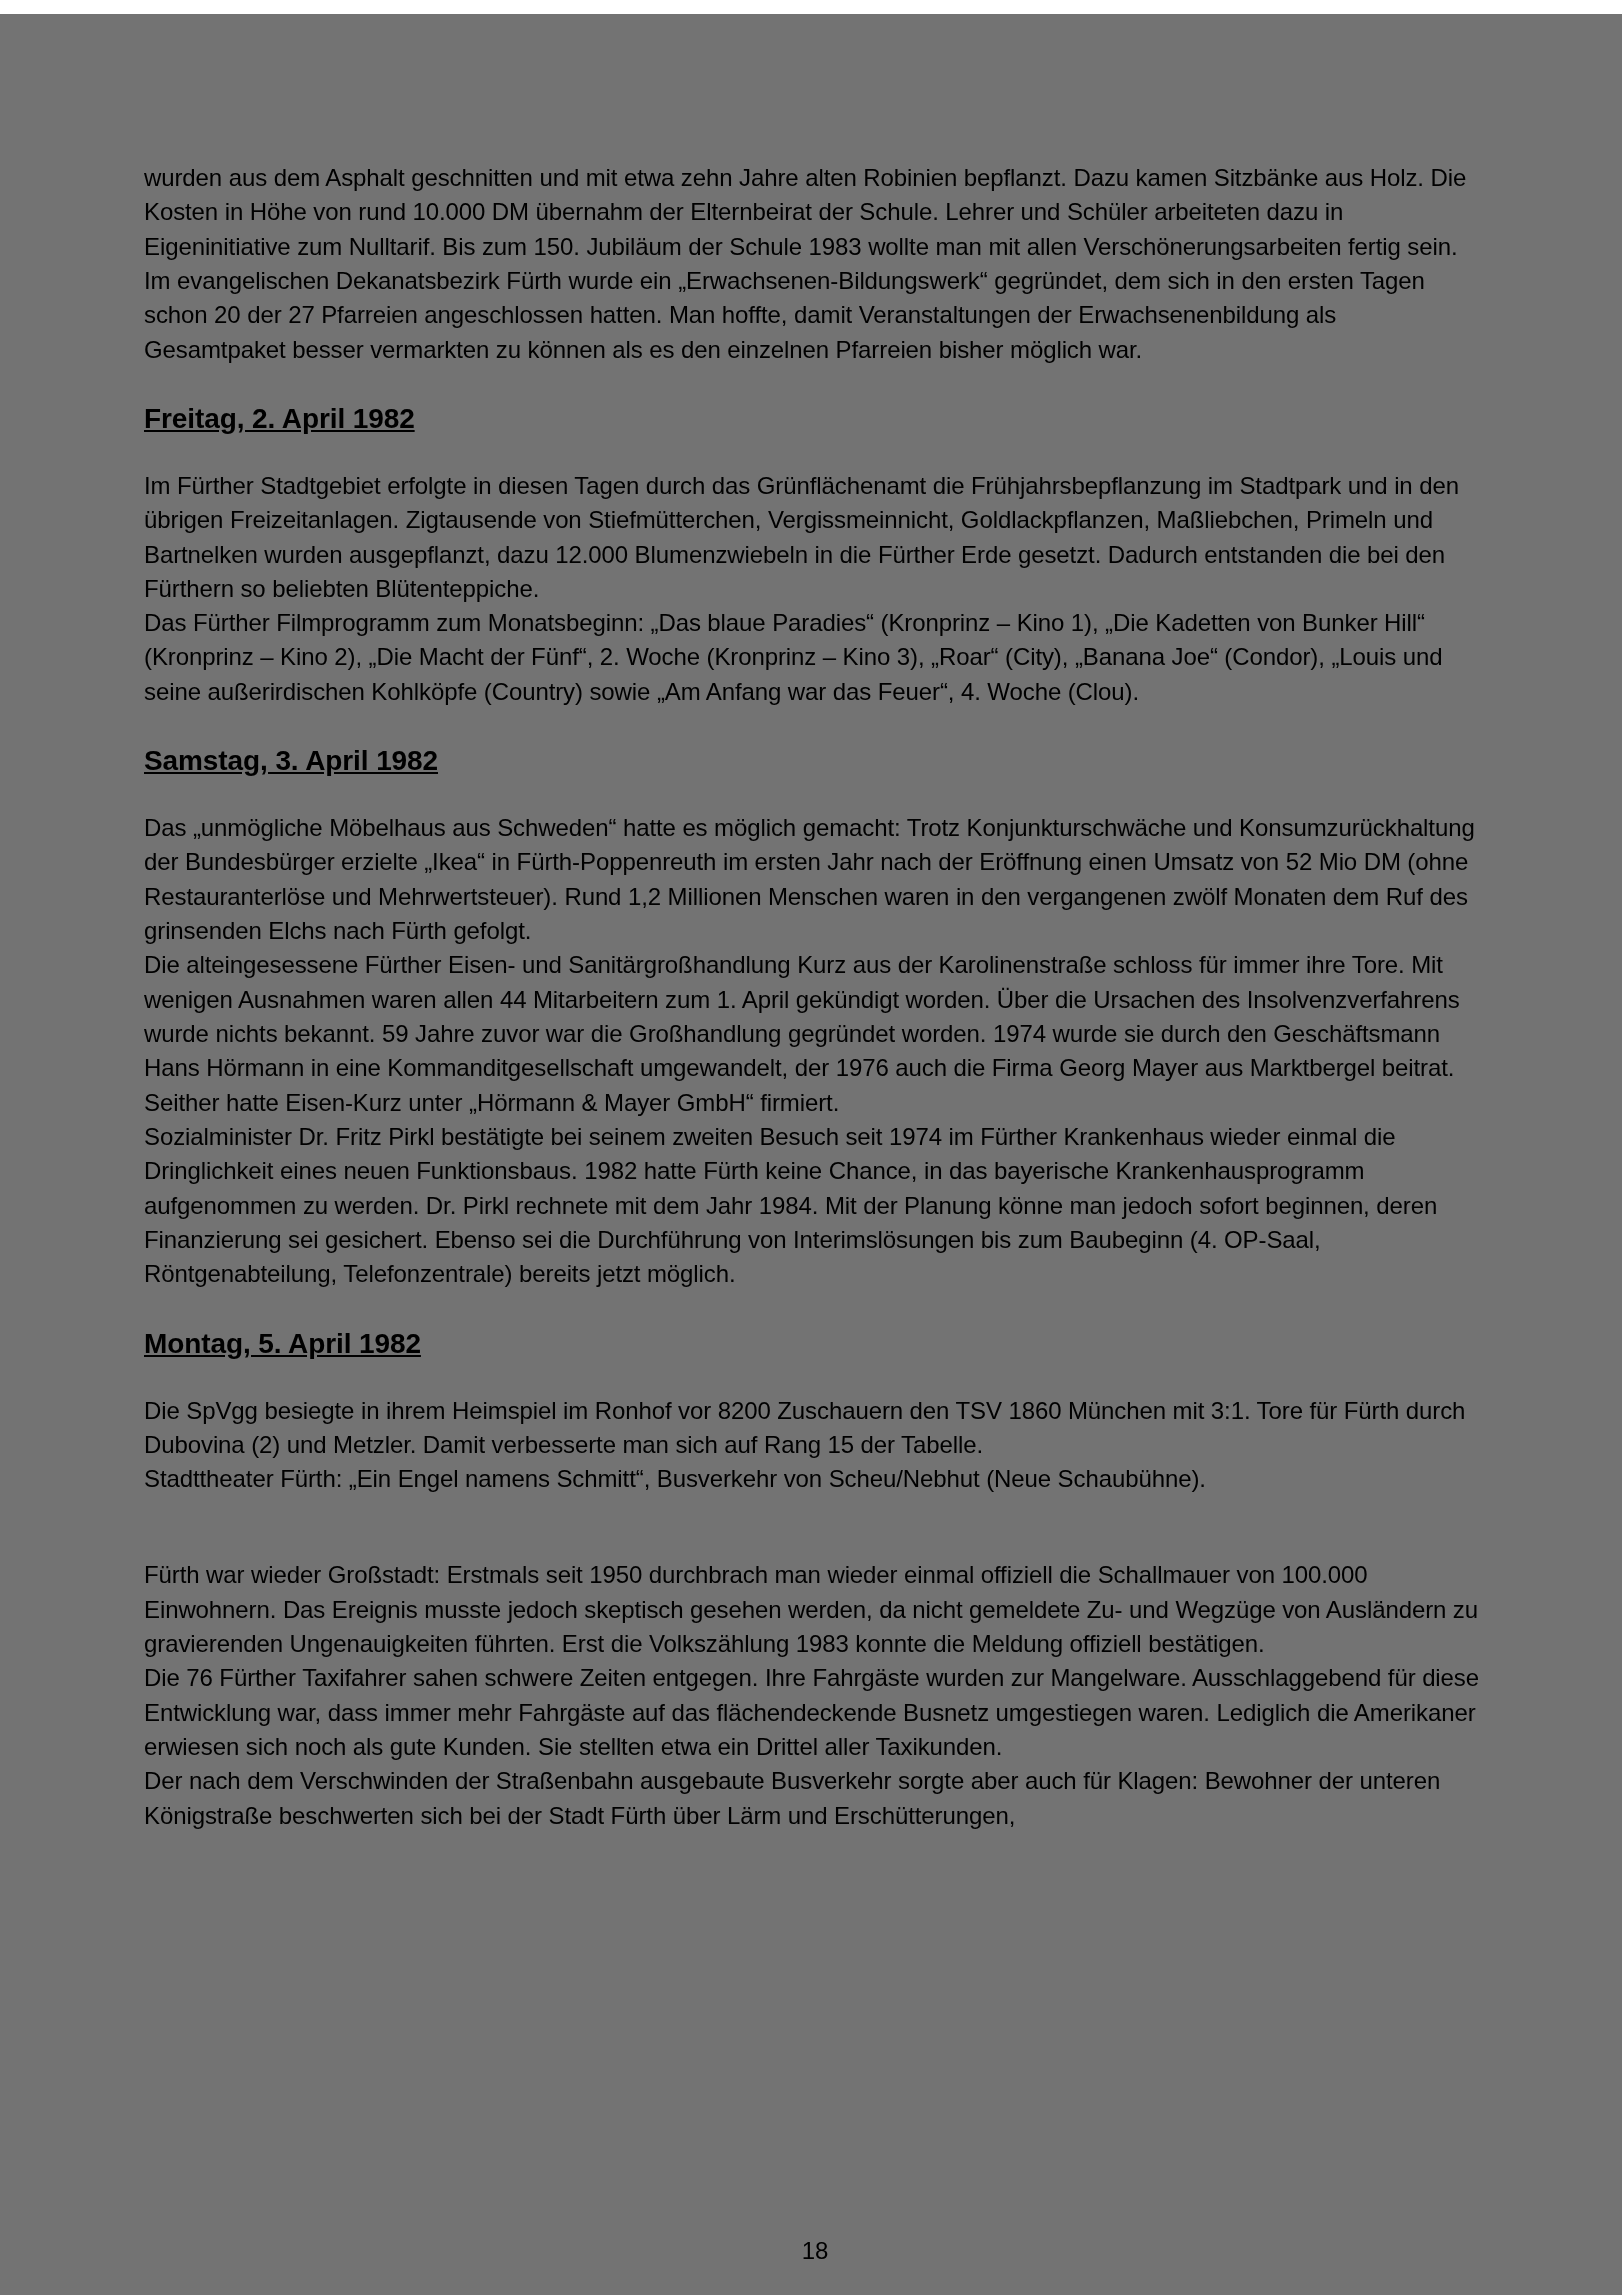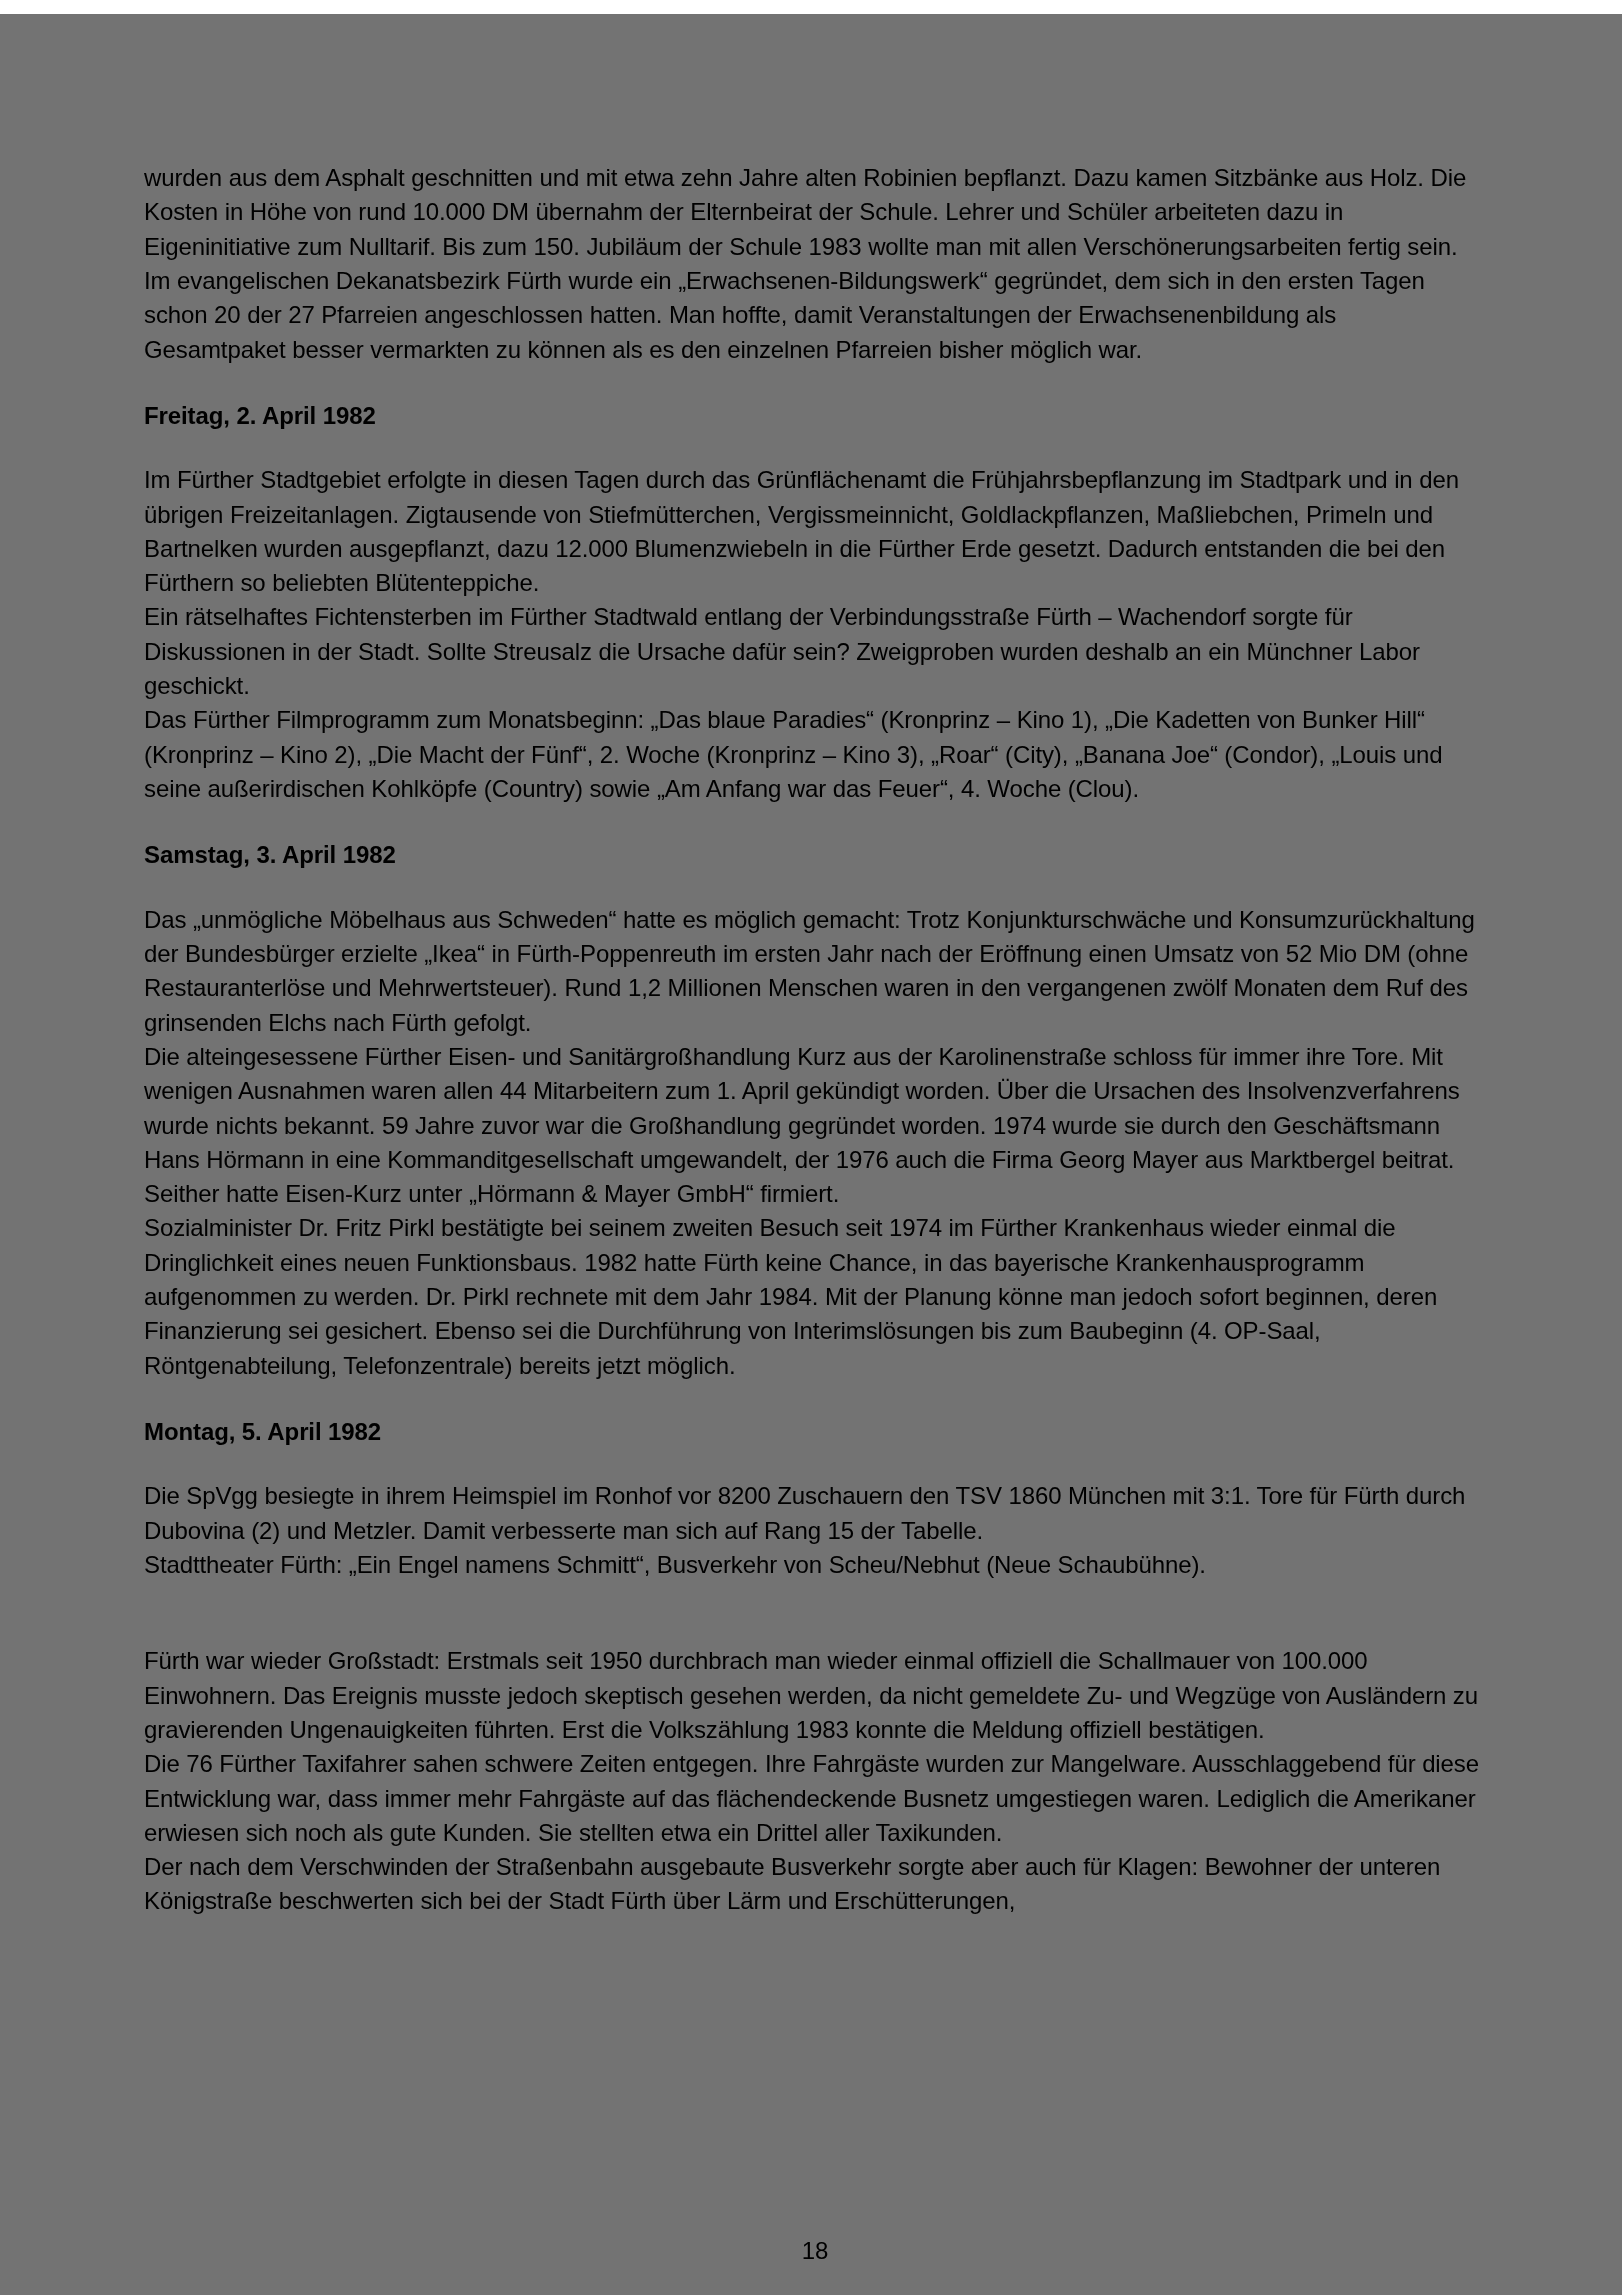--- a/index.html
+++ b/index.html
@@ -25,24 +25,25 @@
   }
   p.para {
     margin: 0;
     font-size: 24px;
     line-height: 1.43;
     text-align: left;
     letter-spacing: -0.1px;
   }
   h2.heading {
     margin: 0;
-    font-size: 24px;
+    font-size: 28px;
     font-weight: bold;
     line-height: 1.43;
     letter-spacing: -0.1px;
+    text-decoration: underline;
   }
   .gap-before-heading { height: 32px; }
   .gap-after-heading  { height: 30px; }
   .page-number {
     position: absolute;
     left: 0;
     right: 0;
     bottom: 44px;
     text-align: center;
     font-size: 24px;
@@ -56,21 +57,20 @@
   <div class="content">
 
     <p class="para">wurden aus dem Asphalt geschnitten und mit etwa zehn Jahre alten Robinien bepflanzt. Dazu kamen Sitzbänke aus Holz. Die Kosten in Höhe von rund 10.000 DM übernahm der Elternbeirat der Schule. Lehrer und Schüler arbeiteten dazu in Eigeninitiative zum Nulltarif. Bis zum 150. Jubiläum der Schule 1983 wollte man mit allen Verschönerungsarbeiten fertig sein.</p>
     <p class="para">Im evangelischen Dekanatsbezirk Fürth wurde ein „Erwachsenen-Bildungswerk“ gegründet, dem sich in den ersten Tagen schon 20 der 27 Pfarreien angeschlossen hatten. Man hoffte, damit Veranstaltungen der Erwachsenenbildung als Gesamtpaket besser vermarkten zu können als es den einzelnen Pfarreien bisher möglich war.</p>
 
     <div class="gap-before-heading"></div>
     <h2 class="heading">Freitag, 2. April 1982</h2>
     <div class="gap-after-heading"></div>
 
     <p class="para">Im Fürther Stadtgebiet erfolgte in diesen Tagen durch das Grünflächenamt die Frühjahrsbepflanzung im Stadtpark und in den übrigen Freizeitanlagen. Zigtausende von Stiefmütterchen, Vergissmeinnicht, Goldlackpflanzen, Maßliebchen, Primeln und Bartnelken wurden ausgepflanzt, dazu 12.000 Blumenzwiebeln in die Fürther Erde gesetzt. Dadurch entstanden die bei den Fürthern so beliebten Blütenteppiche.</p>
-    <p class="para">Ein rätselhaftes Fichtensterben im Fürther Stadtwald entlang der Verbindungsstraße Fürth – Wachendorf sorgte für Diskussionen in der Stadt. Sollte Streusalz die Ursache dafür sein? Zweigproben wurden deshalb an ein Münchner Labor geschickt.</p>
     <p class="para">Das Fürther Filmprogramm zum Monatsbeginn: „Das blaue Paradies“ (Kronprinz – Kino 1), „Die Kadetten von Bunker Hill“ (Kronprinz – Kino 2), „Die Macht der Fünf“, 2. Woche (Kronprinz – Kino 3), „Roar“ (City), „Banana Joe“ (Condor), „Louis und seine außerirdischen Kohlköpfe (Country) sowie „Am Anfang war das Feuer“, 4. Woche (Clou).</p>
 
     <div class="gap-before-heading"></div>
     <h2 class="heading">Samstag, 3. April 1982</h2>
     <div class="gap-after-heading"></div>
 
     <p class="para">Das „unmögliche Möbelhaus aus Schweden“ hatte es möglich gemacht: Trotz Konjunkturschwäche und Konsumzurückhaltung der Bundesbürger erzielte „Ikea“ in Fürth-Poppenreuth im ersten Jahr nach der Eröffnung einen Umsatz von 52 Mio DM (ohne Restauranterlöse und Mehrwertsteuer). Rund 1,2 Millionen Menschen waren in den vergangenen zwölf Monaten dem Ruf des grinsenden Elchs nach Fürth gefolgt.</p>
     <p class="para">Die alteingesessene Fürther Eisen- und Sanitärgroßhandlung Kurz aus der Karolinenstraße schloss für immer ihre Tore. Mit wenigen Ausnahmen waren allen 44 Mitarbeitern zum 1. April gekündigt worden. Über die Ursachen des Insolvenzverfahrens wurde nichts bekannt. 59 Jahre zuvor war die Großhandlung gegründet worden. 1974 wurde sie durch den Geschäftsmann Hans Hörmann in eine Kommanditgesellschaft umgewandelt, der 1976 auch die Firma Georg Mayer aus Marktbergel beitrat. Seither hatte Eisen-Kurz unter „Hörmann &amp; Mayer GmbH“ firmiert.</p>
     <p class="para">Sozialminister Dr. Fritz Pirkl bestätigte bei seinem zweiten Besuch seit 1974 im Fürther Krankenhaus wieder einmal die Dringlichkeit eines neuen Funktionsbaus. 1982 hatte Fürth keine Chance, in das bayerische Krankenhausprogramm aufgenommen zu werden. Dr. Pirkl rechnete mit dem Jahr 1984. Mit der Planung könne man jedoch sofort beginnen, deren Finanzierung sei gesichert. Ebenso sei die Durchführung von Interimslösungen bis zum Baubeginn (4. OP-Saal, Röntgenabteilung, Telefonzentrale) bereits jetzt möglich.</p>
 

